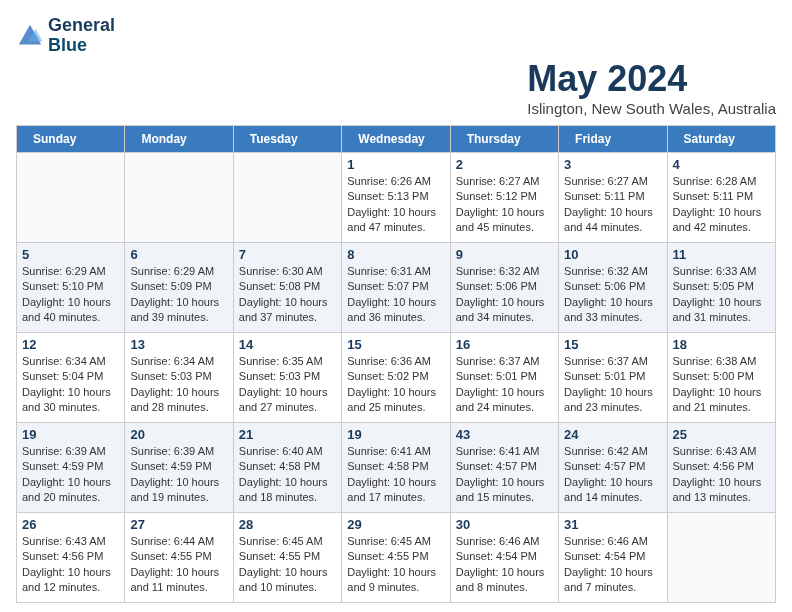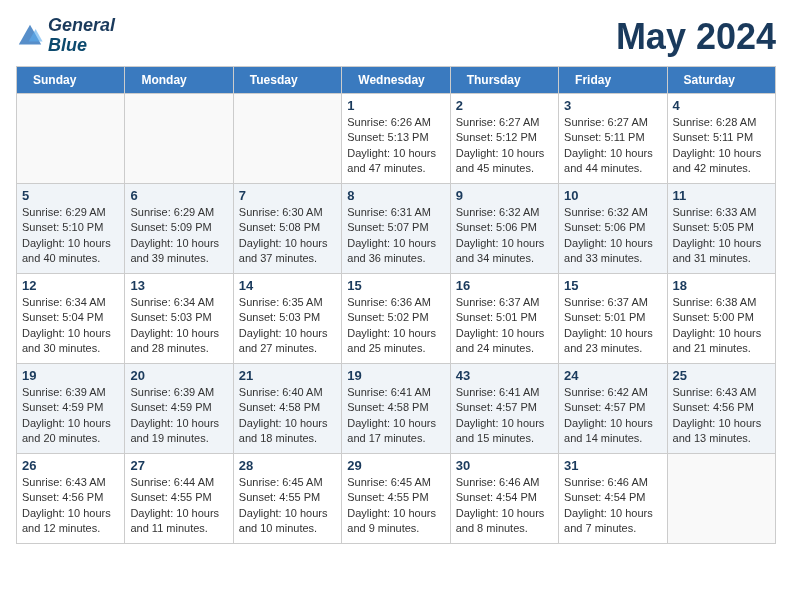--- a/index.html
+++ b/index.html
@@ -13,37 +13,37 @@
     .header {
       display: flex;
       justify-content: space-between;
       align-items: flex-start;
       margin-bottom: 4px;
     }
     .logo {
       display: flex;
       align-items: center;
       gap: 4px;
-      font-style: italic;
     }
     .logo-text {
       font-size: 18px;
       font-weight: bold;
       color: #1a3a5c;
       line-height: 1.1;
     }
     .logo-text span {
       color: #0c4a6e;
     }
     .logo-icon {
       width: 28px;
       height: 28px;
     }
     .title-block {
       text-align: left;
+      margin-top: 42px;
     }
     .month-title {
       font-size: 36px;
       font-weight: bold;
       color: #1a3a5c;
     }
     .location {
       font-size: 15px;
       color: #444;
     }
@@ -100,20 +100,21 @@
       <polygon points="20,4 36,32 4,32" fill="#3a7abf" opacity="0.85"></polygon>
       <polygon points="28,10 38,28 18,28" fill="#5aabef" opacity="0.6"></polygon>
     </svg>
     <div class="logo-text">
       <div>General</div>
       <div><span>Blue</span></div>
     </div>
   </div>
   <div class="title-block">
     <div class="month-title">May 2024</div>
+    <div class="location">Islington, New South Wales, Australia</div>
   </div>
 </div>
 
 <table class="calendar">
   <thead>
     <tr id="weekday-header">
         <th>Sunday</th>
         <th>Monday</th>
         <th>Tuesday</th>
         <th>Wednesday</th>

